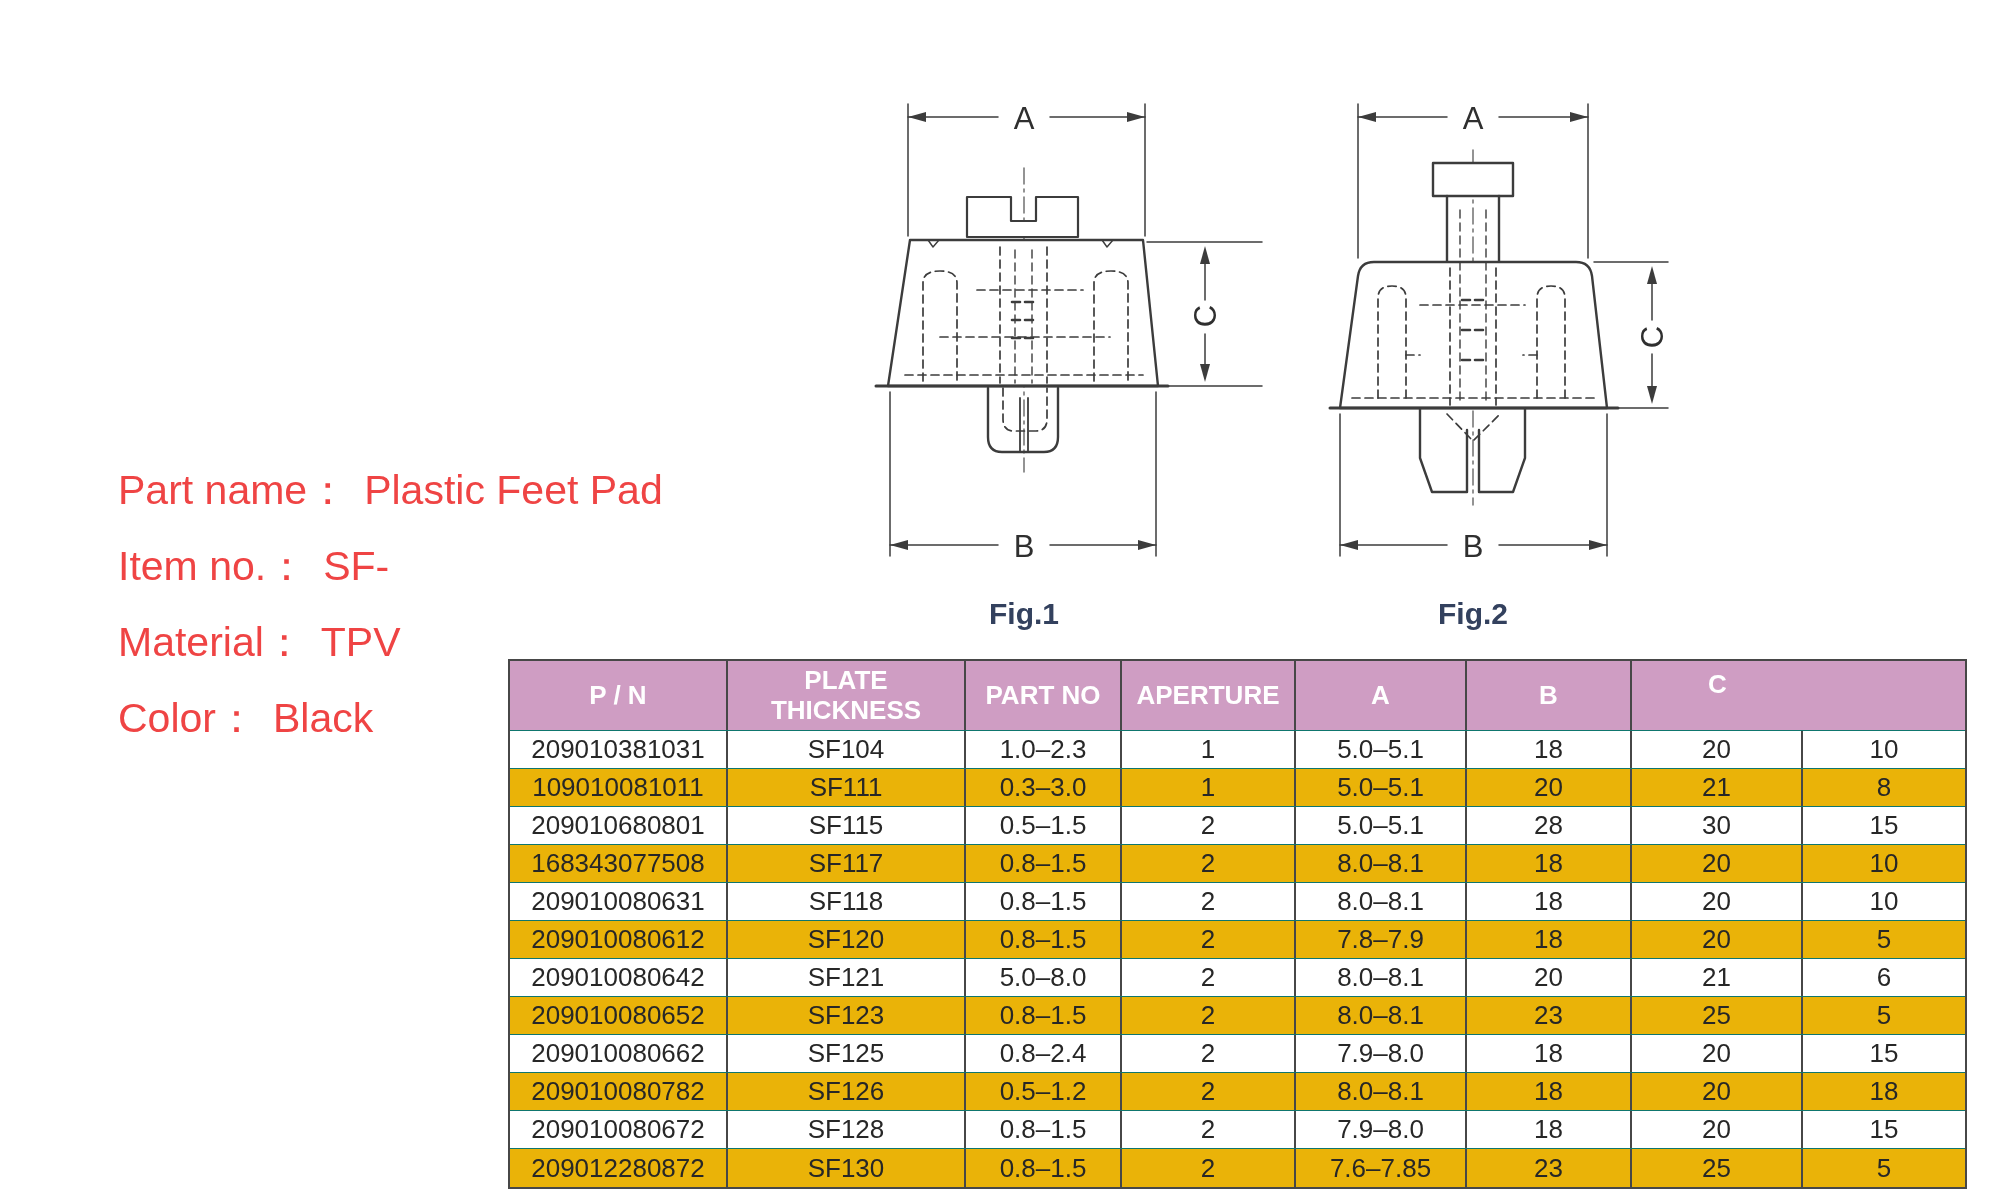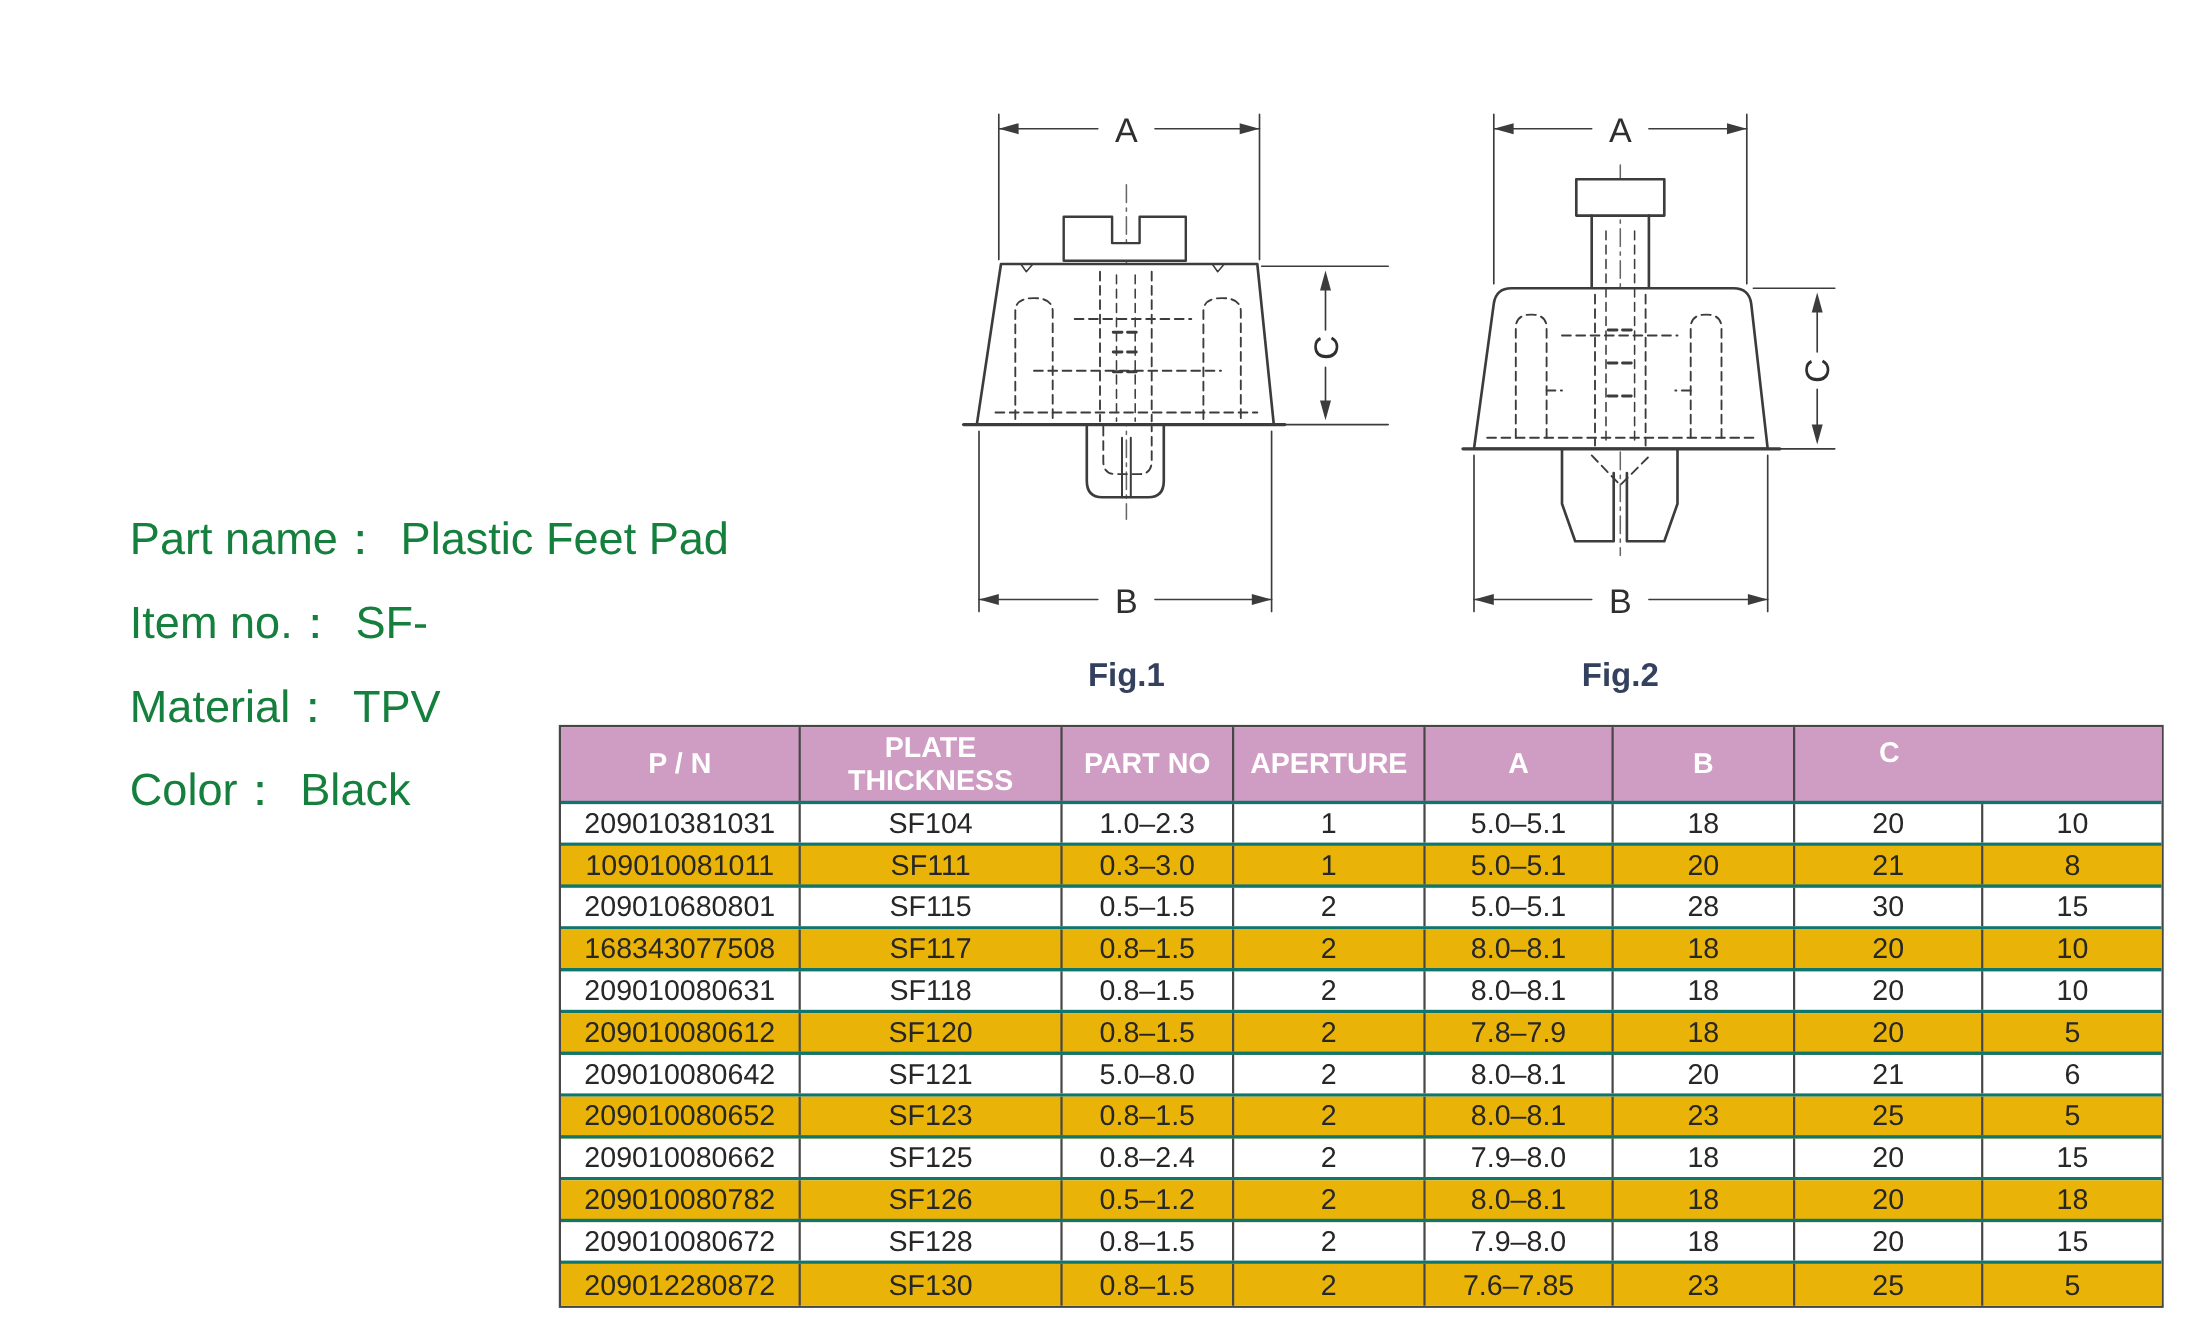--- a/index.html
+++ b/index.html
@@ -1,33 +1,33 @@
 <!DOCTYPE html>
 <html><head>
 <meta charset="utf-8">
 <style>
   html,body{margin:0;padding:0;background:#ffffff;}
   .page{position:relative;width:2000px;height:1200px;background:#ffffff;overflow:hidden;
         font-family:"Liberation Sans","DejaVu Sans",sans-serif;color:#1a1a1a;}
 
   
   .info{position:absolute;left:118px;top:452px;}
-  .info-line{height:76px;line-height:76px;font-size:41px;color:#15803d;white-space:nowrap;}
+  .info-line{height:76px;line-height:76px;font-size:41px;color:#ef4444;white-space:nowrap;}
   .info-line .val{margin-left:16px;}
 
   
   .drawing{position:absolute;left:850px;top:80px;}
   svg text{font-family:"Liberation Sans","DejaVu Sans",sans-serif;}
   .dimtxt{font-size:31px;fill:#2f2f2f;}
   .figtxt{font-size:30px;font-weight:bold;fill:#33415e;}
 
   
   .datatable{position:absolute;left:508px;top:659px;border:2px solid #474747;background:#fff;}
   .tr{display:grid;grid-template-columns:218px 238px 156px 174px 171px 165px 171px 162px;
-      height:38px;box-sizing:border-box;border-bottom:3px solid #0f766e;}
+      height:38px;box-sizing:border-box;border-bottom:1px solid #0f766e;}
   .tr:last-child{border-bottom:none;}
   .tr.head{height:70px;background:#cf9dc3;}
   .tr.alt{background:#eab308;}
   .td,.th{display:flex;align-items:center;justify-content:center;box-sizing:border-box;
       border-right:2px solid #474747;overflow:hidden;}
   .td:last-child,.th:last-child{border-right:none;}
   .td{font-size:26px;color:#272727;}
   .th{font-size:26px;font-weight:600;color:#ffffff;text-align:center;line-height:1.12;padding:0 4px;}
   .th.raised{align-items:flex-start;padding-top:9px;}
   .caret{display:inline-block;width:3px;height:30px;background:#7c3050;margin-right:4px;vertical-align:middle;}

